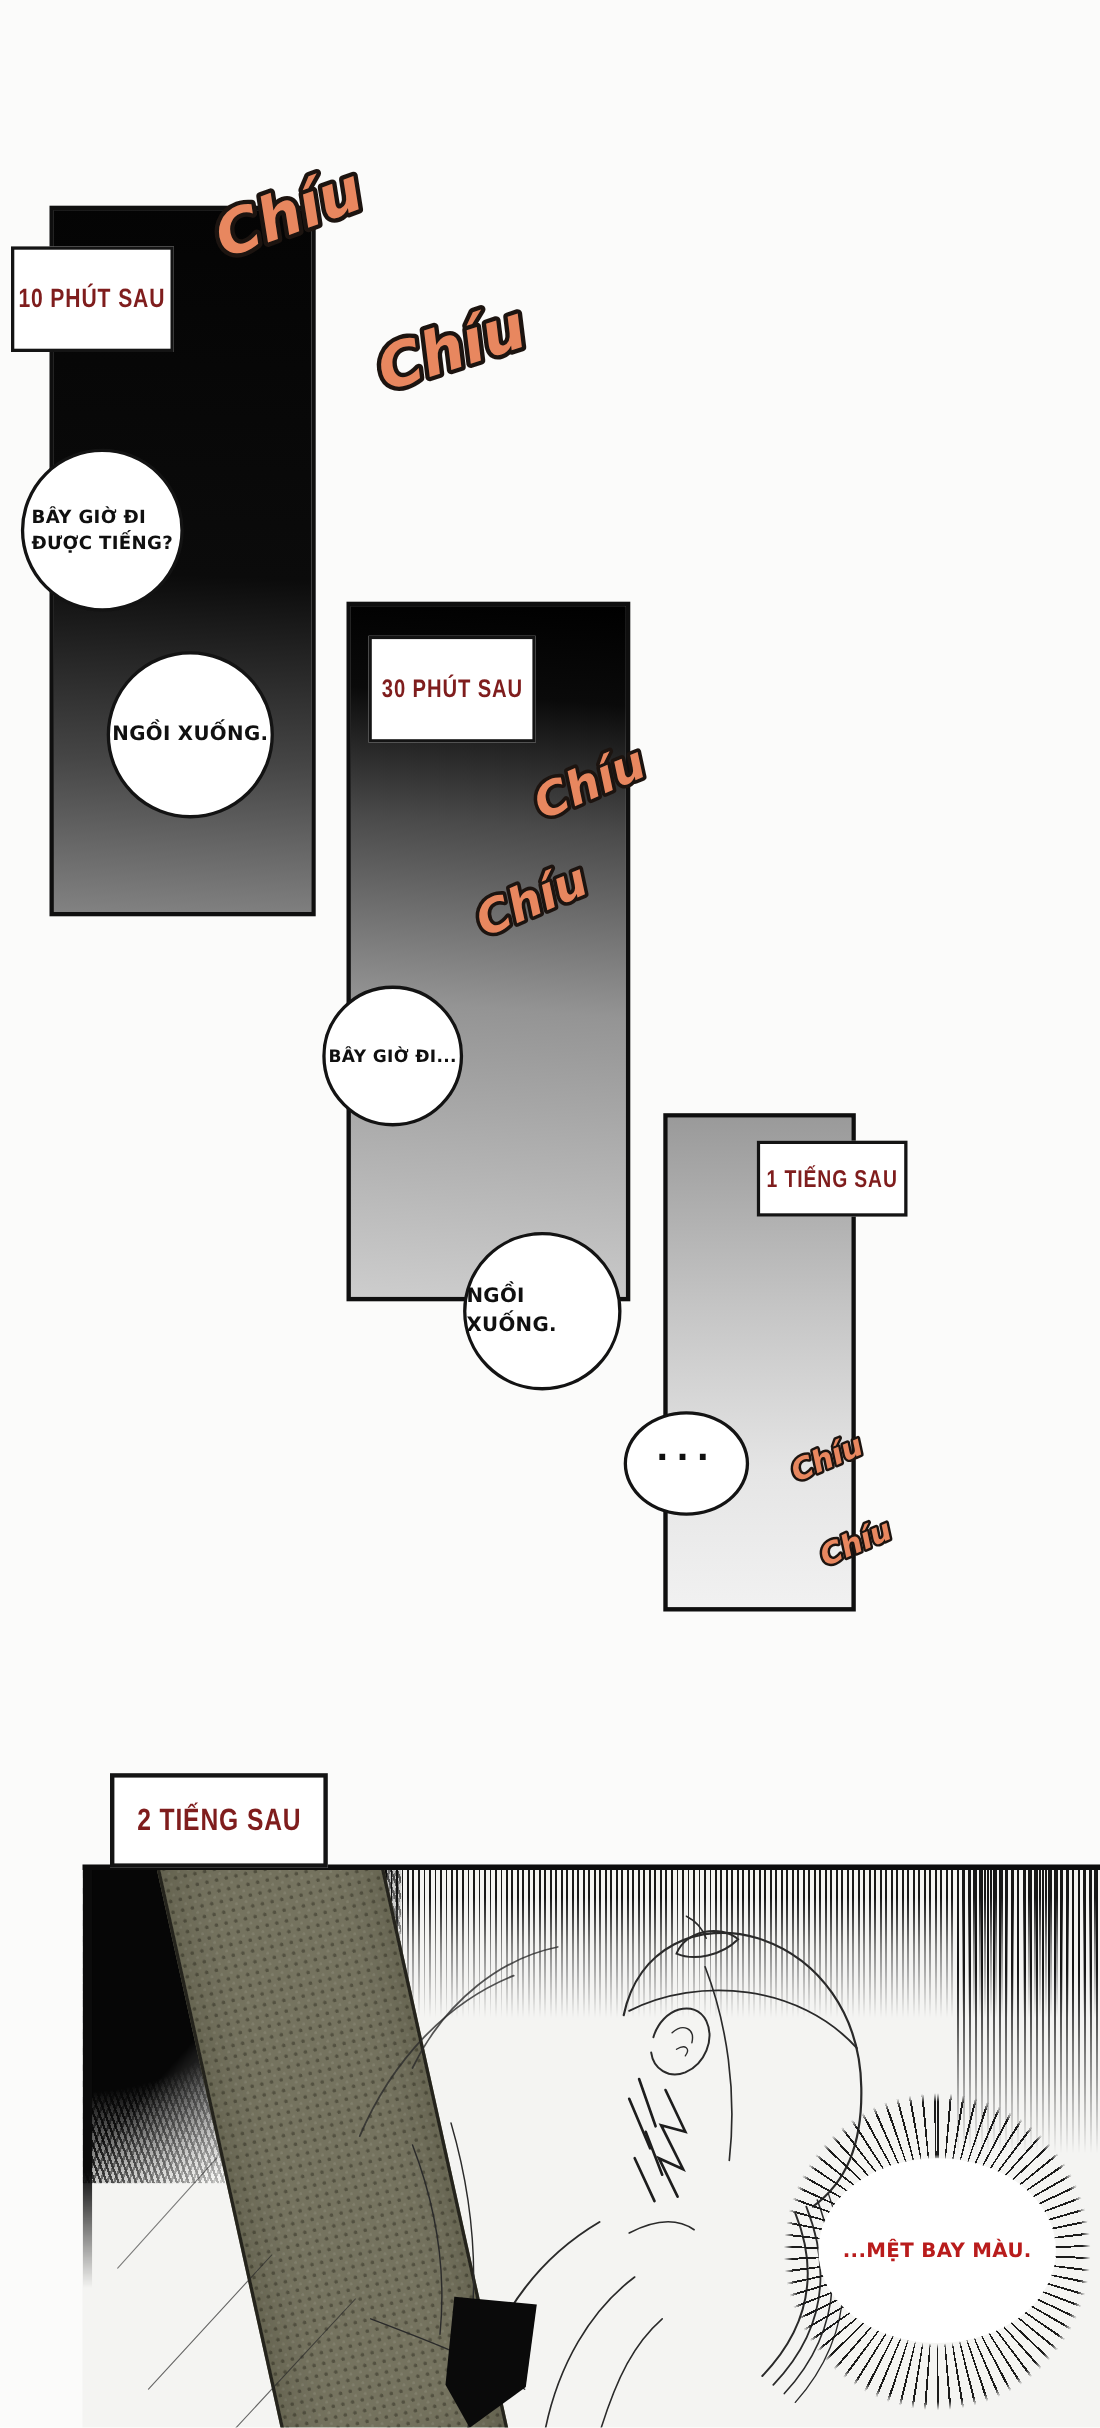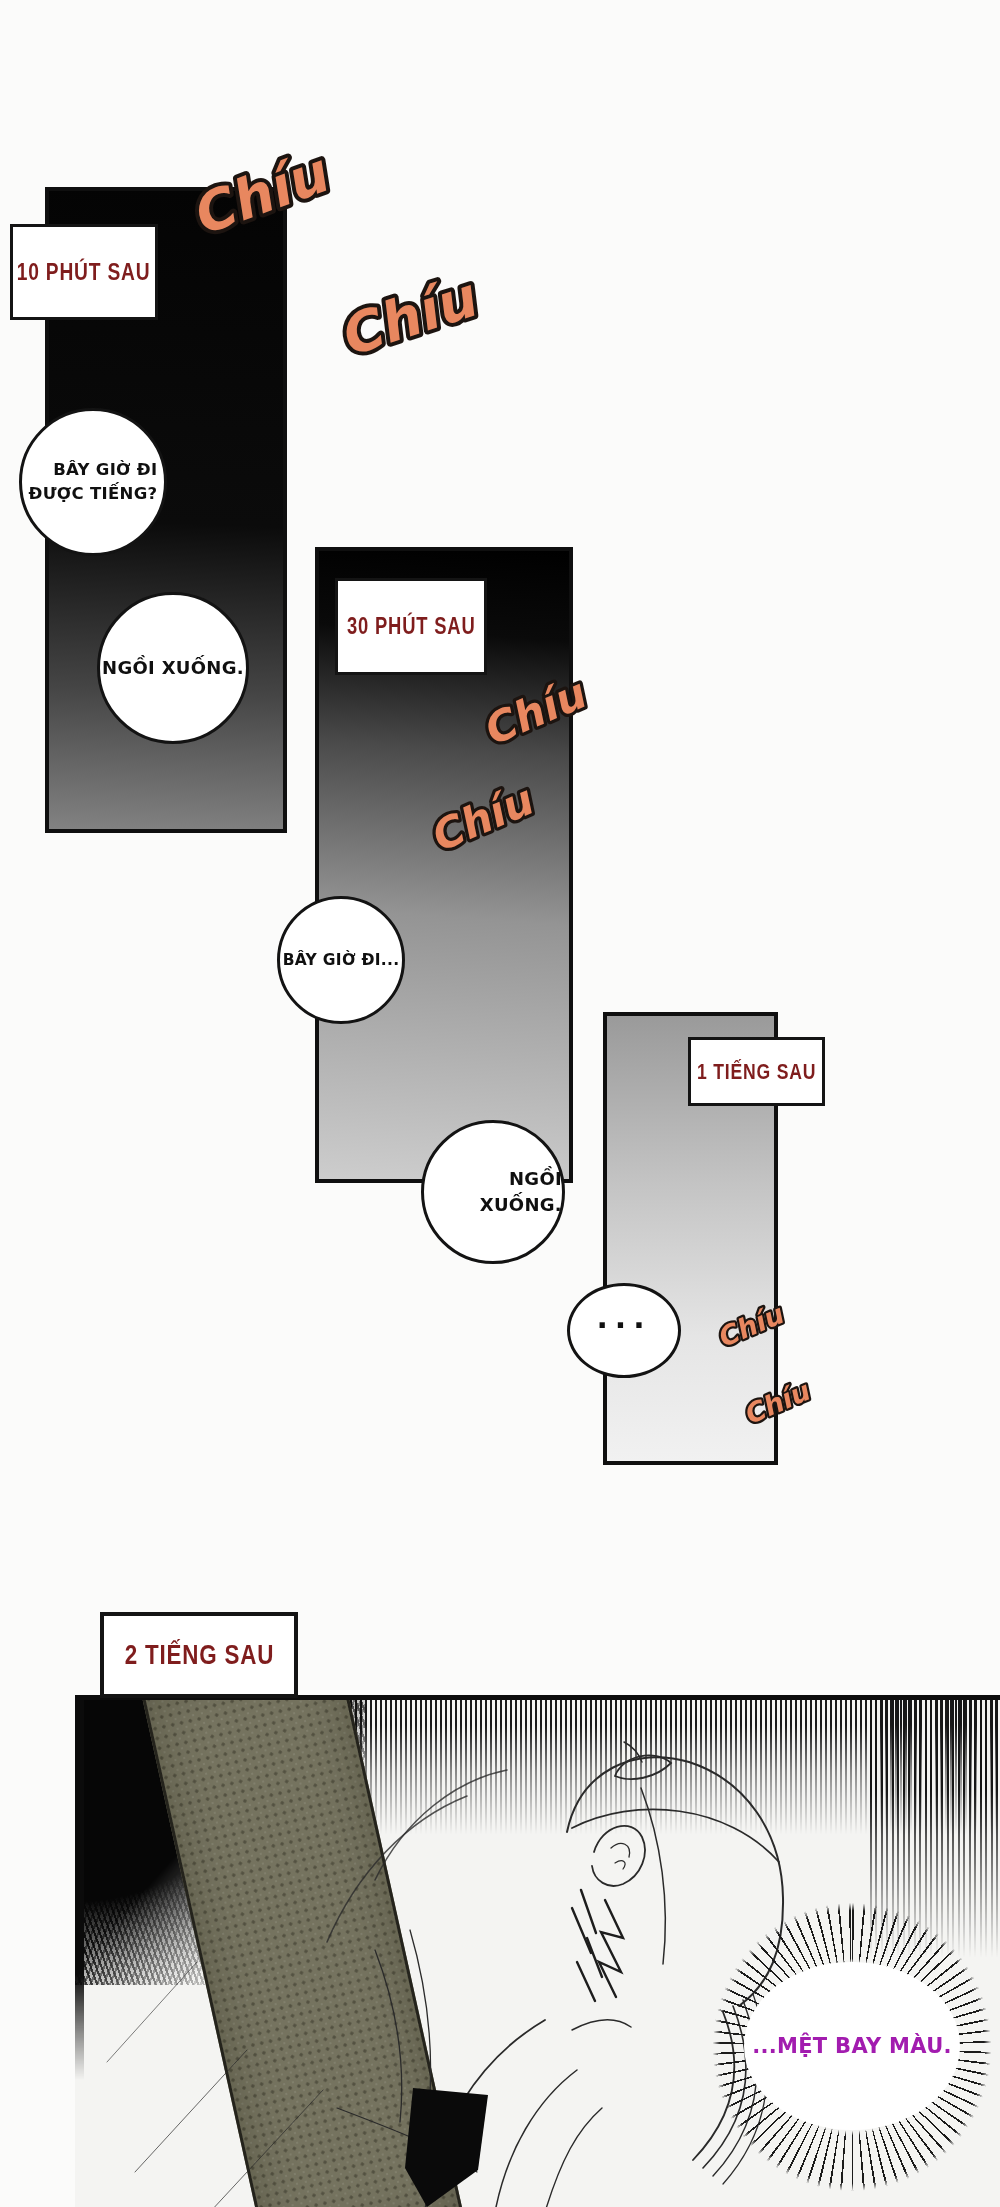--- a/index.html
+++ b/index.html
@@ -19,25 +19,25 @@
   .label{position:absolute;box-sizing:border-box;background:#ffffff;border:3px solid #141414;
     display:flex;align-items:center;justify-content:center;color:#7f1d1d;
     font-family:"Liberation Sans",sans-serif;font-weight:700;z-index:6;}
   .label > span{display:inline-block;transform:scaleX(.8);letter-spacing:1px;white-space:nowrap;}
   .label1{left:10px;top:224px;width:148px;height:96px;font-size:24px;}
   .label2{left:335px;top:578px;width:152px;height:97px;font-size:23px;}
   .label3{left:688px;top:1037px;width:137px;height:69px;font-size:22px;}
   .label4{left:100px;top:1612px;width:198px;height:86px;font-size:28px;border-width:4px;}
   
   .bubble{position:absolute;box-sizing:border-box;background:#ffffff;border:3px solid #131313;
-    border-radius:50%;display:flex;align-items:center;justify-content:center;text-align:right;
+    border-radius:50%;display:flex;align-items:center;justify-content:center;text-align:left;
     font-weight:700;color:#101010;line-height:1.45;letter-spacing:.3px;z-index:7;}
   .bubble1{left:19px;top:408px;width:148px;height:148px;font-size:16.5px;}
   .bubble2{left:97px;top:592px;width:152px;height:152px;font-size:18px;}
-  .bubble3{left:277px;top:896px;width:128px;height:128px;font-size:15.5px;}
+  .bubble3{left:293px;top:896px;width:128px;height:128px;font-size:15.5px;}
   .bubble4{left:421px;top:1120px;width:144px;height:144px;font-size:18px;}
   .bubble5{left:567px;top:1283px;width:114px;height:95px;font-size:30px;font-weight:900;}
   .bubble5 > span{transform:translateY(-30%);letter-spacing:7px;}
   
   .sfx{position:absolute;overflow:visible;z-index:8;}
   .sfx text{font-family:"DejaVu Sans",sans-serif;font-style:italic;font-weight:800;
     paint-order:stroke;stroke:#1c1410;stroke-linejoin:round;text-anchor:middle;}
   .sfx-a{left:168px;top:135px;transform:rotate(-20deg);}
   .sfx-b{left:316px;top:255px;transform:rotate(-18deg);}
   .sfx-a text,.sfx-b text{font-size:55px;stroke-width:8px;}
@@ -76,21 +76,21 @@
     border-left:3px solid #24231c;border-right:3px solid #24231c;
     box-shadow:inset 0 0 46px rgba(18,18,8,.28);}
   .art{position:absolute;left:0;top:0;z-index:3;}
   .burst{position:absolute;left:627px;top:192px;width:300px;height:310px;z-index:4;
     background:repeating-conic-gradient(#1b1b1b 0deg .8deg,transparent .8deg 4.6deg);
     -webkit-mask:radial-gradient(closest-side,transparent 54%,#000 57% 88%,transparent 93%);
     mask:radial-gradient(closest-side,transparent 54%,#000 57% 88%,transparent 93%);
     border-radius:50%;}
   .burst-bubble{position:absolute;left:669px;top:262px;width:216px;height:168px;z-index:5;
     background:#ffffff;border-radius:50%;display:flex;align-items:center;justify-content:center;
-    font-weight:700;font-size:21px;color:#a21caf;letter-spacing:.3px;text-align:center;}
+    font-weight:700;font-size:18px;color:#b91c1c;letter-spacing:.3px;text-align:center;}
 </style>
 </head>
 <body>
 
 <div class="page">
 
   <div class="panel panel1"></div>
 
   <div class="panel panel2"></div>
 

